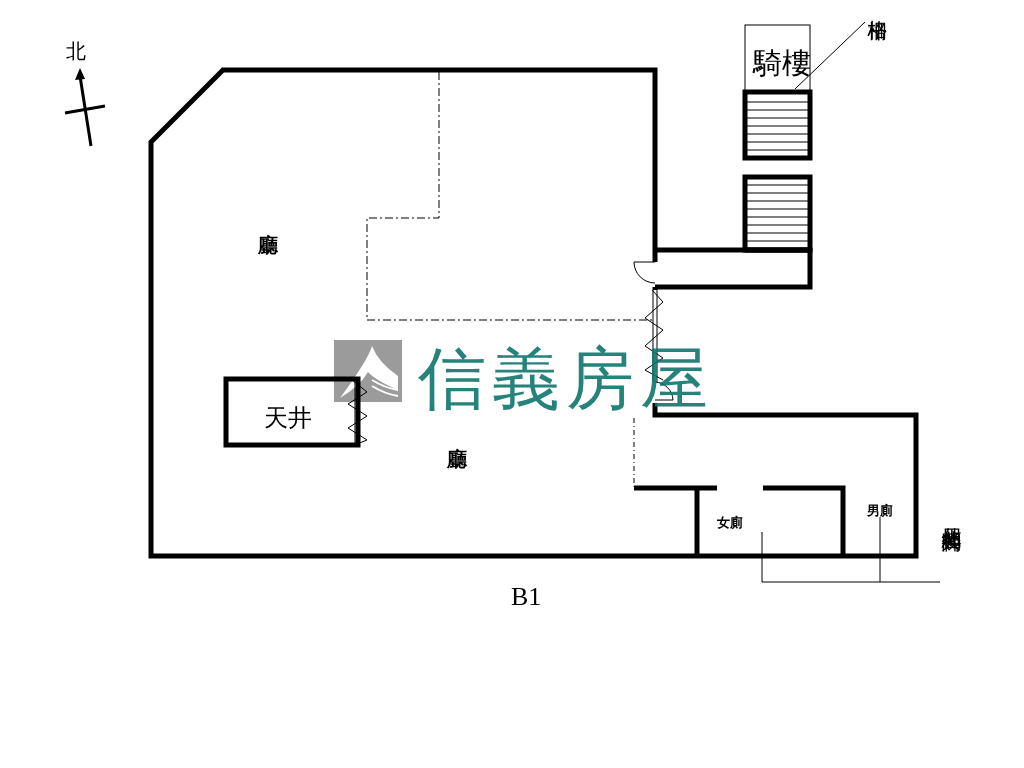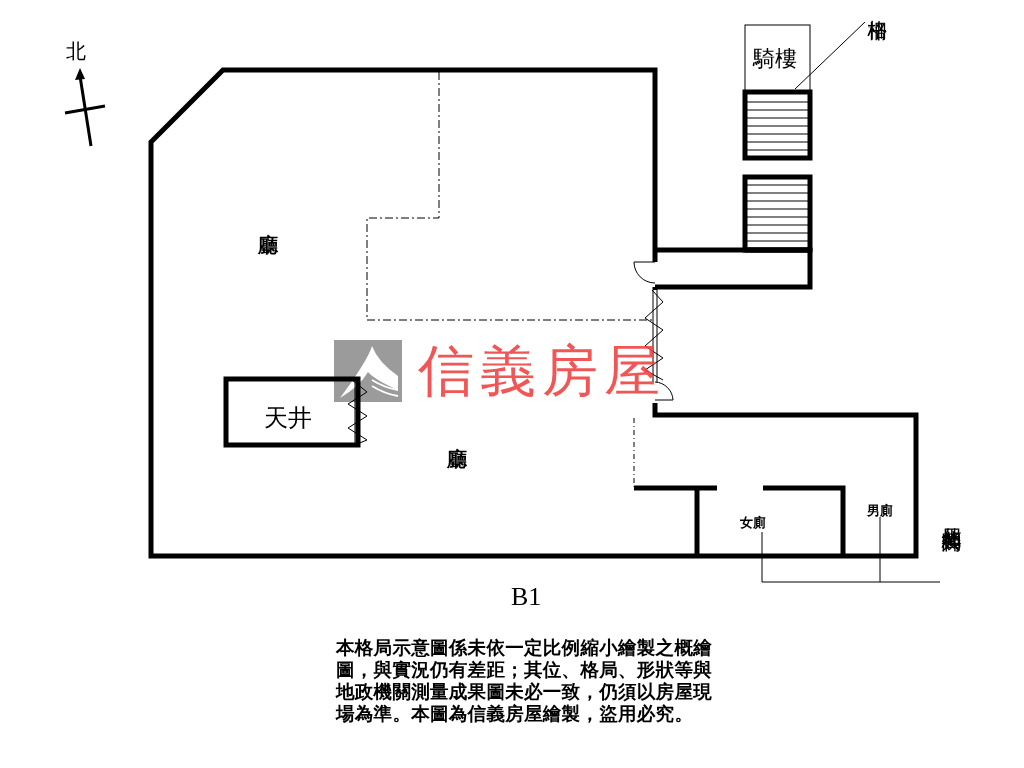--- a/index.html
+++ b/index.html
@@ -4,21 +4,21 @@
   <style>
     html, body { margin: 0; padding: 0; background: #ffffff; }
     body { width: 1024px; height: 768px; position: relative; overflow: hidden; }
     #plan { position: absolute; left: 0; top: 0; width: 1024px; height: 768px; }
     .lbl { position: absolute; font-family: "DejaVu Serif", "Liberation Serif", serif; color: #000; white-space: nowrap; }
     .room { font-size: 20px; font-weight: bold; }
     .small { font-size: 13px; font-weight: bold; }
     .vert { writing-mode: vertical-rl; text-orientation: upright; font-size: 20px; line-height: 1; letter-spacing: 1px; }
     .floor { font-size: 26px; font-family: "Liberation Serif", serif; }
     .note { position: absolute; left: 336px; top: 637px; width: 390px; font-family: "DejaVu Serif", "Liberation Serif", serif; font-size: 18.5px; font-weight: bold; line-height: 22px; color: #000; letter-spacing: 0.3px; }
-    .wm-big { position: absolute; left: 418px; top: 334px; font-family: "DejaVu Sans", sans-serif; font-size: 56px; color: #ef4444; letter-spacing: 6px; opacity: 0.9; }
+    .wm-big { position: absolute; left: 418px; top: 334px; font-family: "DejaVu Sans", sans-serif; font-size: 68px; color: #0f766e; letter-spacing: 6px; opacity: 0.9; }
     .wm-sub { position: absolute; left: 337px; top: 411px; font-family: "DejaVu Sans", sans-serif; font-size: 11.5px; color: #a8a8a8; letter-spacing: 2.3px; }
   </style>
 </head>
 <body>
 
 <div id="plan">
   <svg width="1024" height="768" viewBox="0 0 1024 768">
 
     <g>
       <rect x="334" y="340" width="68" height="62" fill="#9b9b9b"></rect>
@@ -112,23 +112,22 @@
     </g>
   </svg>
 
   <div class="wm-big">信義房屋</div>
 
   <div class="lbl" style="left:66px;top:38px;font-size:20px;">北</div>
 
   <div class="lbl room" style="left:258px;top:232px;">廳</div>
   <div class="lbl room" style="left:447px;top:446px;">廳</div>
   <div class="lbl" style="left:264px;top:402px;font-size:24px;">天井</div>
-  <div class="lbl" style="left:753px;top:44px;font-size:22px;">騎樓</div>
-  <div class="lbl small" style="left:740px;top:514px;">女廁</div>
+  <div class="lbl" style="left:753px;top:44px;font-size:29px;">騎樓</div>
+  <div class="lbl small" style="left:717px;top:514px;">女廁</div>
   <div class="lbl small" style="left:867px;top:502px;text-align:right;">男廁</div>
 
   <div class="lbl vert" style="left:868px;top:4px;">格柵</div>
   <div class="lbl vert" style="left:942px;top:512px;">佔用公共梯間</div>
 
   <div class="lbl floor" style="left:511px;top:582px;text-align:center;">B1</div>
 
-  <div class="note">本格局示意圖係未依一定比例縮小繪製之概繪圖，與實況仍有差距；其位、格局、形狀等與地政機關測量成果圖未必一致，仍須以房屋現場為準。本圖為信義房屋繪製，盜用必究。</div>
 </div>
 
 </body></html>

